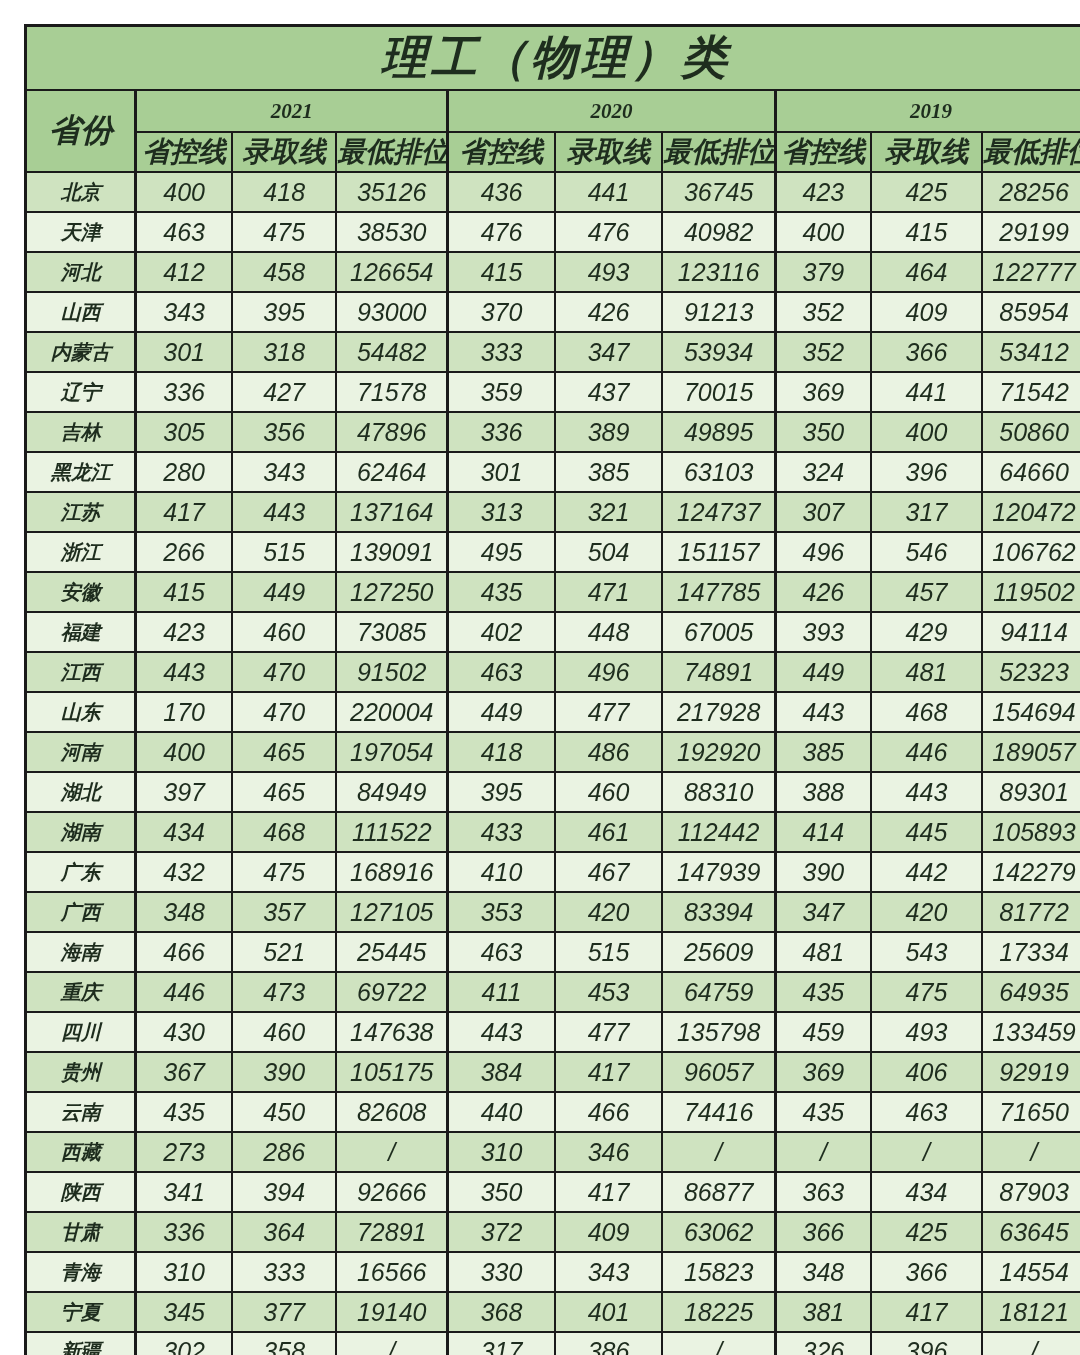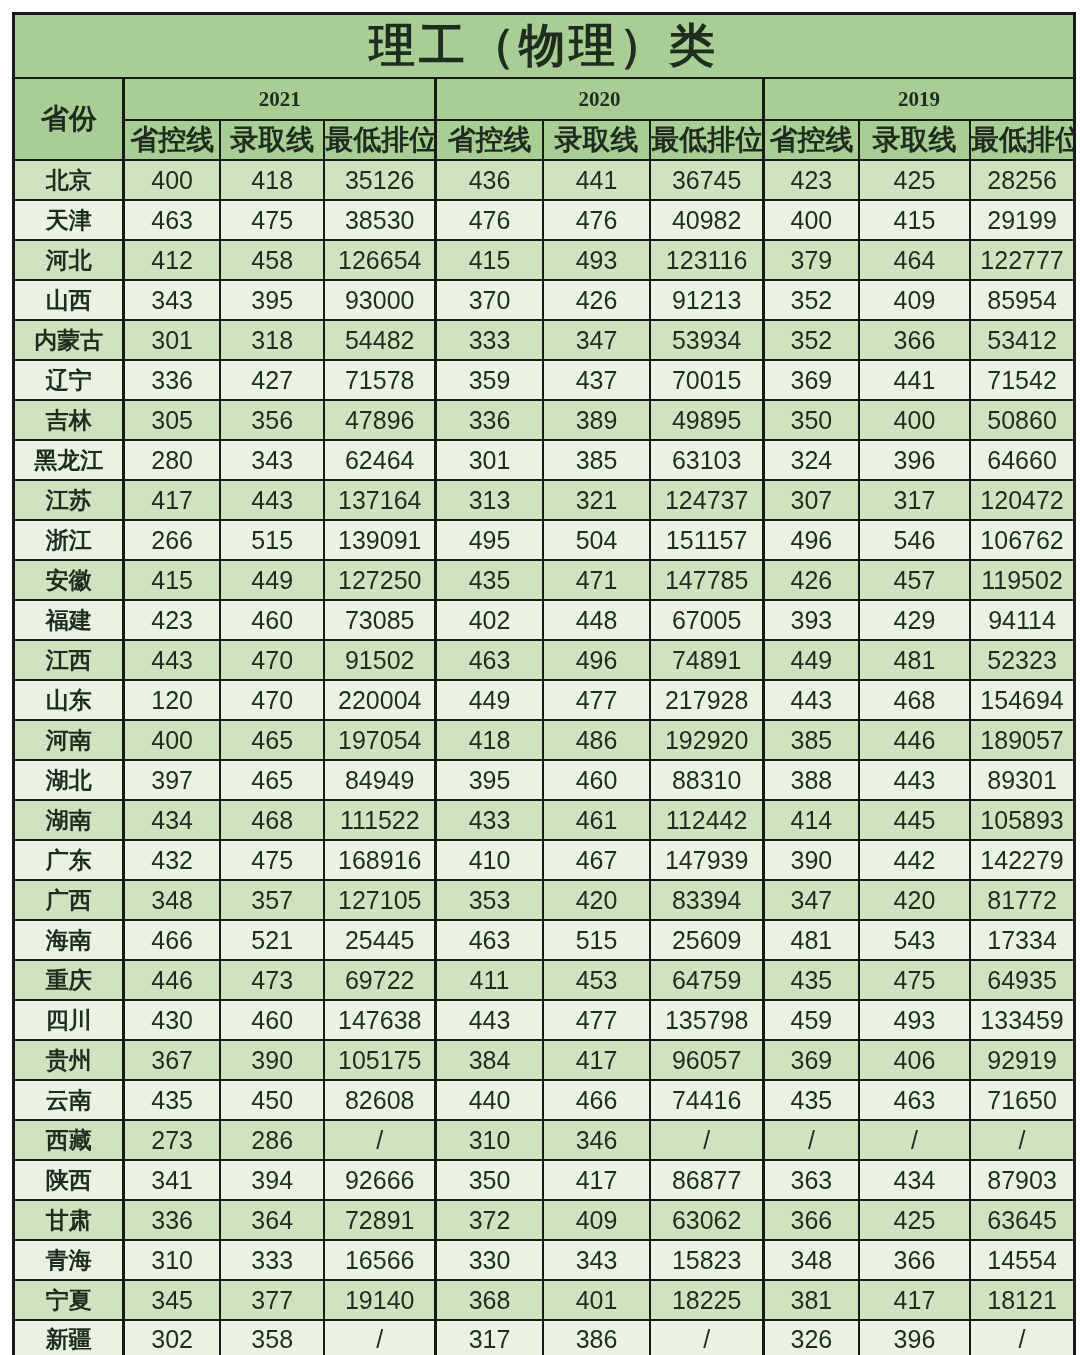--- a/index.html
+++ b/index.html
@@ -10,21 +10,21 @@
     --text: #1e2d1e;
     --page-bg: #ffffff;
   }
   * { margin: 0; padding: 0; box-sizing: border-box; }
   html, body {
     width: 1080px; height: 1355px;
     background: var(--page-bg);
     overflow: hidden;
     font-family: "Liberation Sans", sans-serif;
   }
-  .page { padding: 12px; width: 1080px; height: 1021px; }
+  .page { padding: 24px; width: 1080px; height: 1021px; font-style: italic; }
   table.tbl {
     border-collapse: collapse;
     table-layout: fixed;
     width: 1064px;
     border: 3px solid var(--border);
   }
   table.tbl td {
     border: 2px solid var(--border);
     text-align: center;
     vertical-align: middle;
@@ -41,21 +41,21 @@
     letter-spacing: 4px;
     color: #0d140d;
     border-bottom-width: 3px;
   }
   tr.year-row { height: 42px; }
   tr.sub-row { height: 35px; }
   td.province-head {
     background: var(--header-green);
     font-family: "Liberation Serif", serif;
     font-weight: bold;
-    font-size: 28px;
+    font-size: 32px;
     color: #0d140d;
   }
   td.year {
     background: var(--header-green);
     font-family: "Liberation Serif", serif;
     font-weight: bold;
     font-size: 21px;
     color: #0d140d;
   }
   td.sub {
@@ -64,21 +64,21 @@
     font-weight: bold;
     font-size: 28px;
     color: #0d140d;
   }
   tbody tr { height: 40px; }
   tbody tr.row-dark td { background: var(--row-dark); }
   tbody tr.row-light td { background: var(--row-light); }
   td.province {
     font-family: "Liberation Serif", serif;
     font-weight: bold;
-    font-size: 23px;
+    font-size: 20px;
     color: #141e14;
   }
   td.val {
     font-size: 25px;
     color: #243424;
   }
   .g-start { border-left-width: 3px !important; }
 </style>
 </head>
 <body>
@@ -271,21 +271,21 @@
           <td class="val">91502</td>
           <td class="val g-start">463</td>
           <td class="val">496</td>
           <td class="val">74891</td>
           <td class="val g-start">449</td>
           <td class="val">481</td>
           <td class="val">52323</td>
         </tr>
         <tr class="row-light">
           <td class="province">山东</td>
-          <td class="val g-start">120</td>
+          <td class="val g-start">170</td>
           <td class="val">470</td>
           <td class="val">220004</td>
           <td class="val g-start">449</td>
           <td class="val">477</td>
           <td class="val">217928</td>
           <td class="val g-start">443</td>
           <td class="val">468</td>
           <td class="val">154694</td>
         </tr>
         <tr class="row-dark">

